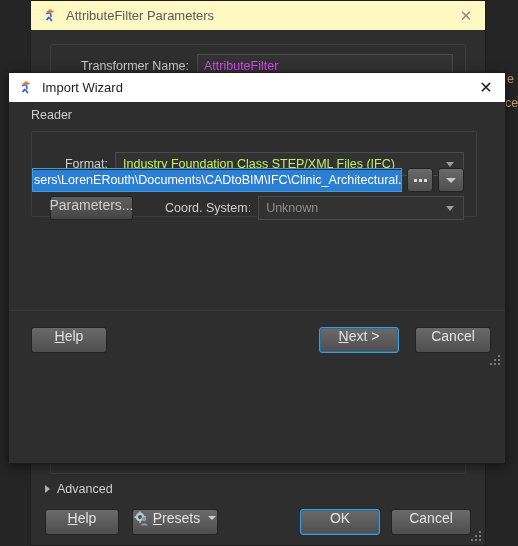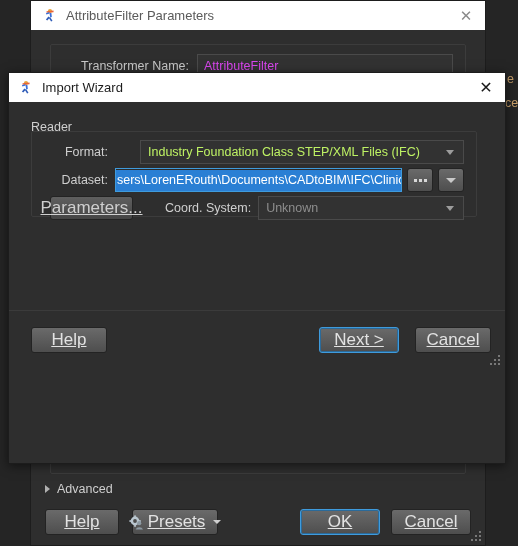--- a/index.html
+++ b/index.html
@@ -36,21 +36,21 @@
     height: 546px;
     background: #2e2e2e;
     border: 1px solid #1d1d1d;
     box-sizing: border-box;
   }
   .parent-titlebar {
     position: absolute;
     left: 0; top: 0;
     width: 100%;
     height: 29px;
-    background: #ffffff;
+    background: #fef9c3;
     display: flex;
     align-items: center;
     box-sizing: border-box;
     padding: 0 4px 0 10px;
   }
   .parent-title-text {
     font-size: 13px;
     color: #5a5a5a;
     margin-left: 9px;
     white-space: nowrap;
@@ -147,28 +147,27 @@
     width: 100%;
     height: 26px;
   }
 
   
   .btn {
     background: linear-gradient(#6a6a6a, #4e4e4e);
     border: 1px solid #232323;
     border-radius: 3px;
     color: #e2e2e2;
-    font-size: 17px;
-    display: flex;
-    align-items: center;
+    font-size: 14px;
+    display: flex;
+    align-items: flex-start;
     justify-content: center;
     box-sizing: border-box;
     cursor: pointer;
     user-select: none;
-    text-decoration: underline;
   }
   .btn.dim {
     background: linear-gradient(#5f5f5f, #454545);
     color: #cfcfcf;
   }
   .btn.default-focus {
     border: 1px solid #3f9bdc;
     box-shadow: 0 0 0 1px #2b6a99 inset;
   }
   .btn u { text-decoration: underline; }
@@ -265,21 +264,21 @@
 
   .wizard-body {
     position: relative;
     height: 268px;
     background: #2e2e2e;
   }
 
   .reader-label {
     position: absolute;
     left: 22px;
-    top: 18px;
+    top: 6px;
     font-size: 12.5px;
     color: #cfcfcf;
   }
   .reader-group {
     position: absolute;
     left: 22px;
     top: 29px;
     right: 28px;
     height: 86px;
     border: 1px solid #3c3c3c;
@@ -288,21 +287,21 @@
   }
 
   .field-row {
     position: absolute;
     left: 0;
     width: 100%;
     height: 24px;
     display: flex;
     align-items: center;
   }
-  #row-format  { top: 8px; gap: 25px; }
+  #row-format  { top: 20px; }
   #row-dataset { top: 36px; }
   #row-params  { top: 64px; }
 
   .fl {
     font-size: 12.5px;
     color: #cfcfcf;
     text-align: right;
     box-sizing: border-box;
     padding-right: 7px;
     flex: 0 0 auto;
@@ -529,21 +528,20 @@
 
         <div class="field-row" id="row-format">
           <span class="fl w-format">Format:</span>
           <div class="combo" id="format-combo">
             <span class="val">Industry Foundation Class STEP/XML Files (IFC)</span>
             <span class="arrow"></span>
           </div>
         </div>
 
         <div class="field-row" id="row-dataset">
-          <span class="fl w-dataset">Dataset:</span>
           <div class="ds-input">
             <span class="ds-sel">sers\LorenERouth\Documents\CADtoBIM\IFC\Clinic_Architectural.ifc</span>
 
           </div>
           <div class="sq-btn">
             <span class="dots">
                 <i></i>
                 <i></i>
                 <i></i>
               </span>

